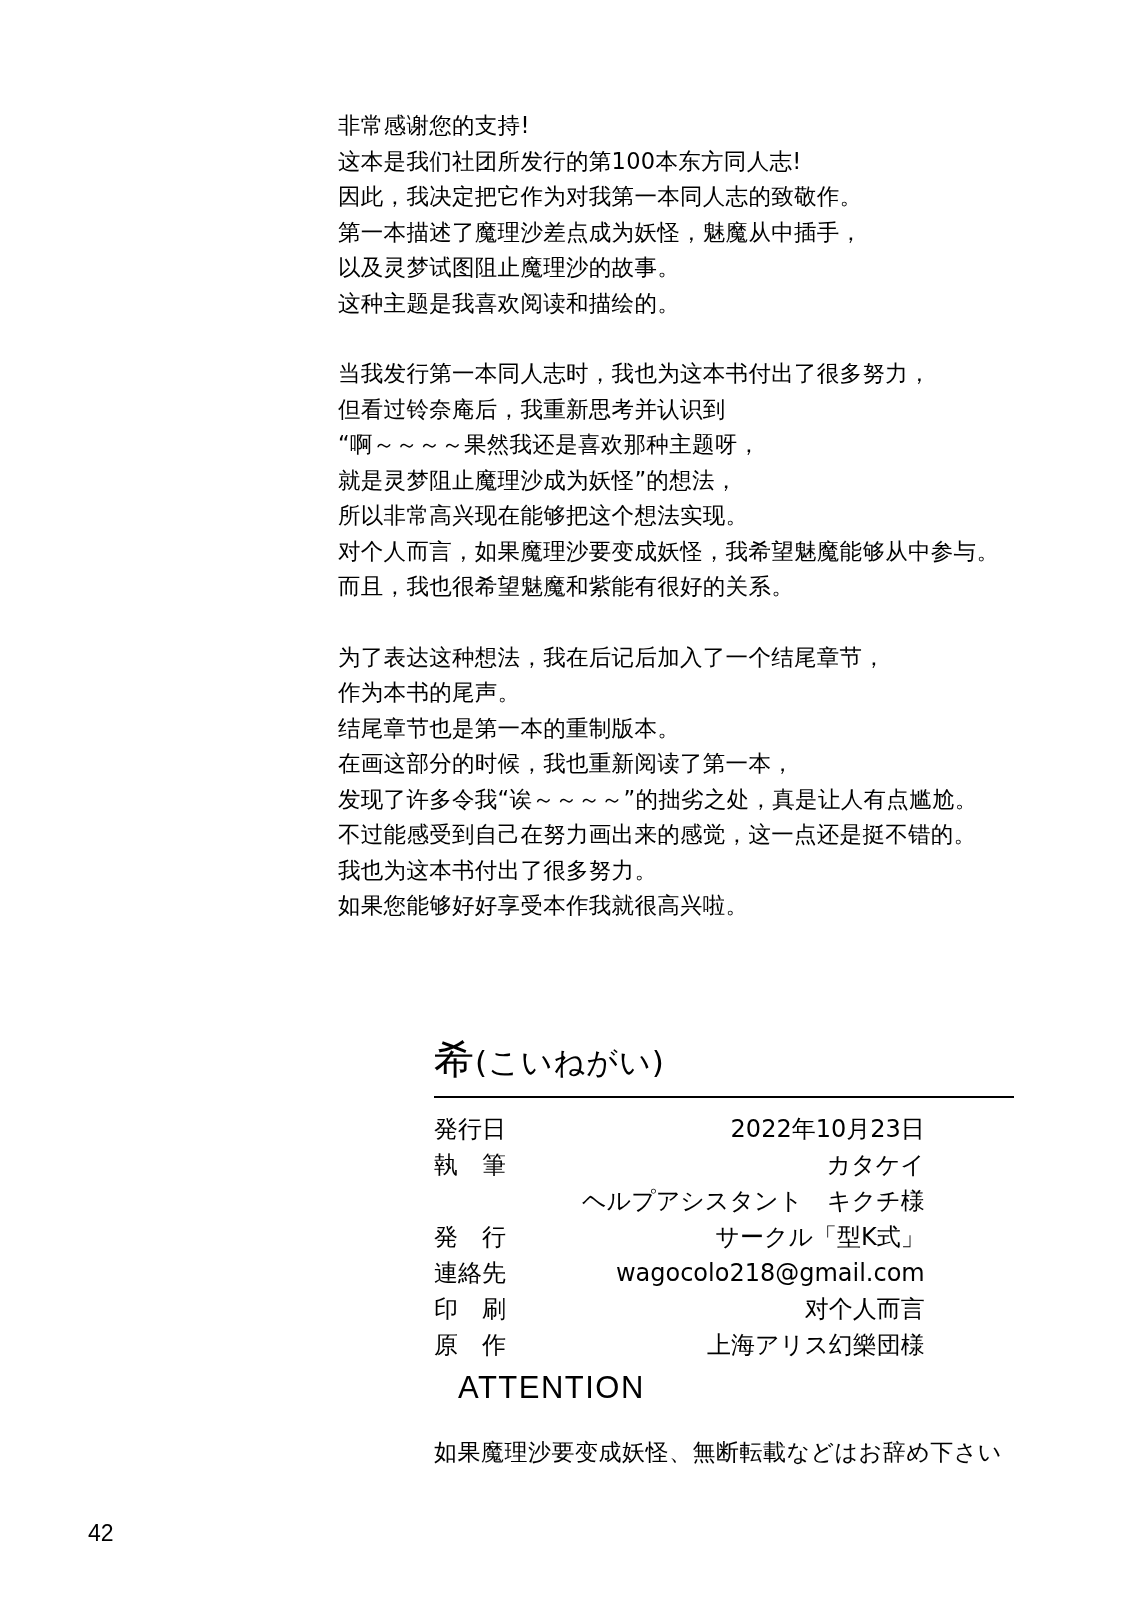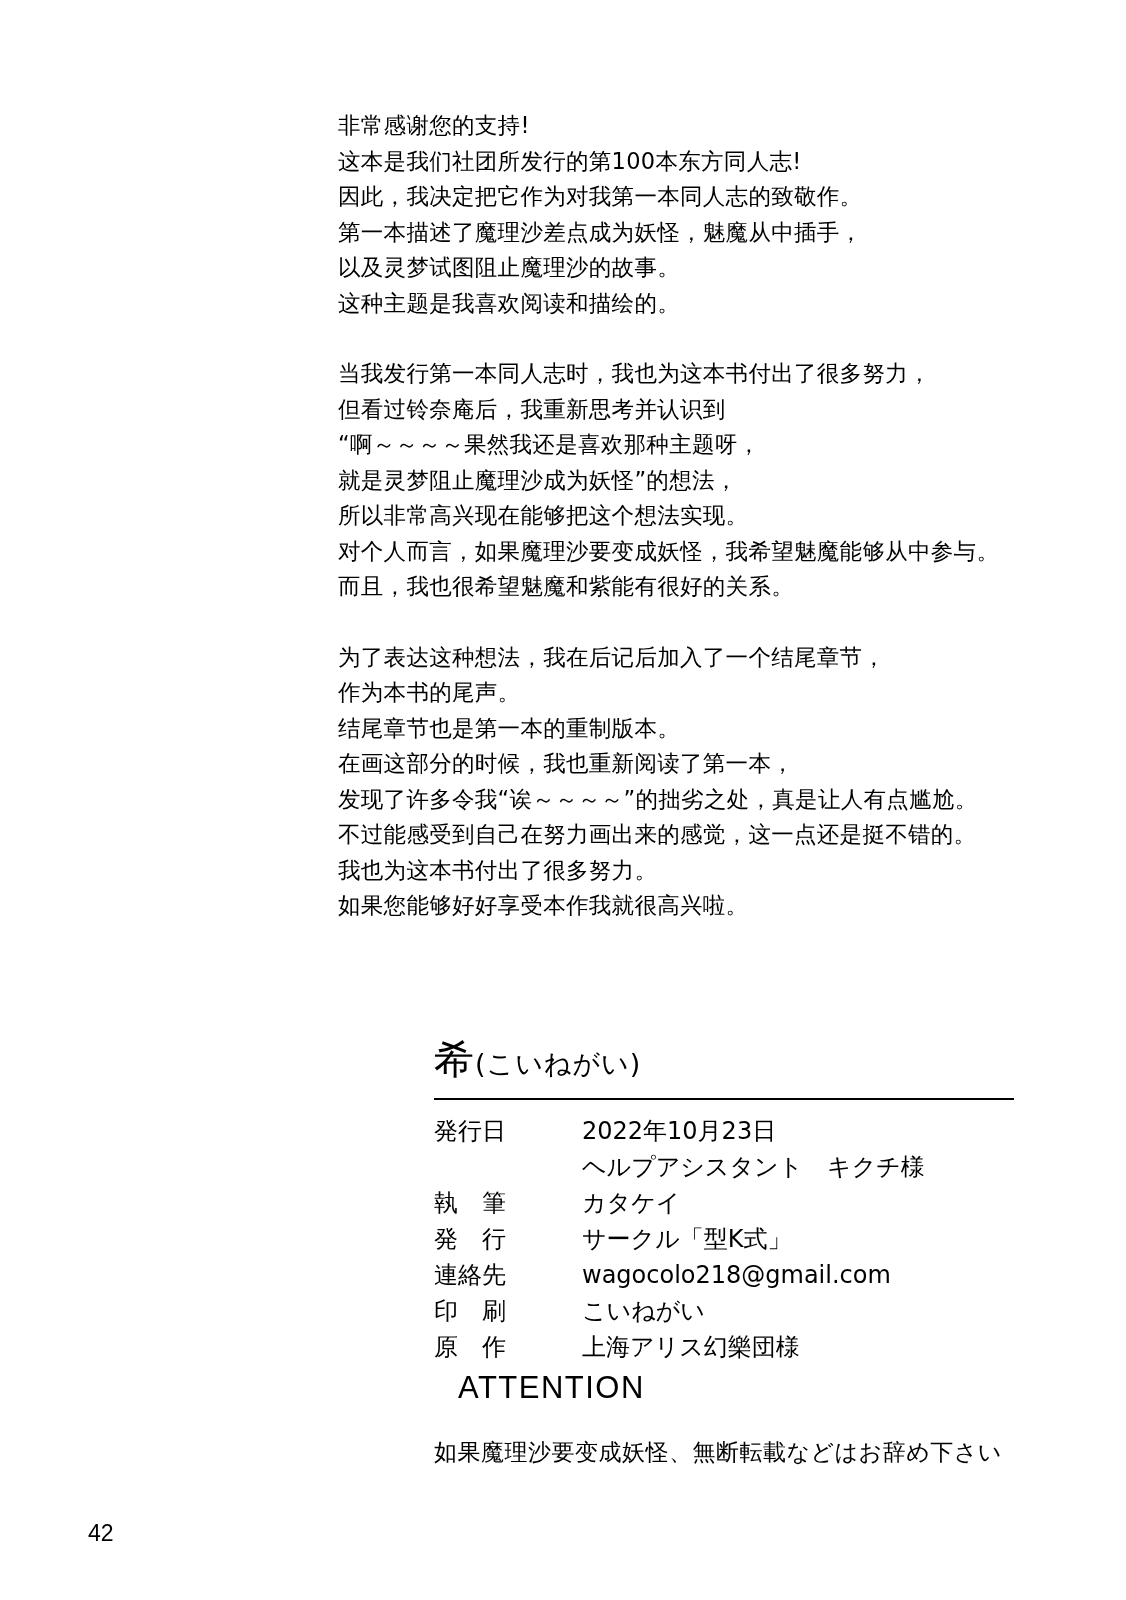--- a/index.html
+++ b/index.html
@@ -49,21 +49,21 @@
     width: 580px;
   }
   .colophon-title {
     font-size: 40px;
     line-height: 48px;
     letter-spacing: 1px;
     font-family: "DejaVu Sans", "Liberation Sans", sans-serif;
     white-space: nowrap;
   }
   .colophon-title .paren {
-    font-size: 27px;
+    font-size: 31px;
     text-align: center;
   }
   .rule {
     margin-top: 10px;
     border-top: 2px solid #000;
     width: 580px;
   }
   .colophon-table {
     margin-top: 13px;
     border-collapse: collapse;
@@ -78,20 +78,21 @@
   .colophon-table td.label {
     width: 148px;
     letter-spacing: 0px;
   }
   .label-plain {
     display: inline-block;
     width: 120px;
   }
   .colophon-table td.value {
     padding-left: 0px;
+    text-align: right;
   }
   .sub-value {
     font-size: 22px;
     line-height: 32px;
     padding-left: 8px;
   }
   .mail {
     font-family: "DejaVu Sans", "Liberation Sans", sans-serif;
     font-size: 23px;
   }
@@ -161,46 +162,46 @@
 
     <table class="colophon-table">
       <tbody>
         <tr>
           <td class="label">
             <span class="label-plain">発行日</span>
           </td>
           <td class="value">2022年10月23日</td>
         </tr>
         <tr>
+          <td class="label">
+            <span class="label-plain">執　筆</span>
+          </td>
+          <td class="value">カタケイ</td>
+        </tr>
+        <tr>
           <td class="label"></td>
           <td class="value sub-value">ヘルプアシスタント　キクチ様</td>
         </tr>
         <tr>
           <td class="label">
-            <span class="label-plain">執　筆</span>
-          </td>
-          <td class="value">カタケイ</td>
-        </tr>
-        <tr>
-          <td class="label">
             <span class="label-plain">発　行</span>
           </td>
           <td class="value">サークル「型K式」</td>
         </tr>
         <tr>
           <td class="label">
             <span class="label-plain">連絡先</span>
           </td>
           <td class="value mail">wagocolo218@gmail.com</td>
         </tr>
         <tr>
           <td class="label">
             <span class="label-plain">印　刷</span>
           </td>
-          <td class="value">こいねがい</td>
+          <td class="value">对个人而言</td>
         </tr>
         <tr>
           <td class="label">
             <span class="label-plain">原　作</span>
           </td>
           <td class="value">上海アリス幻樂団様</td>
         </tr>
       </tbody>
     </table>
   </div>

